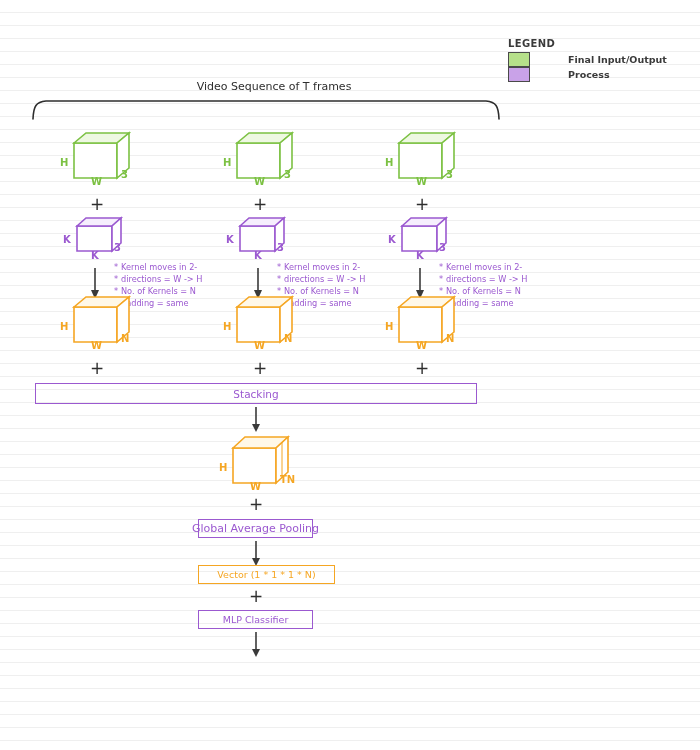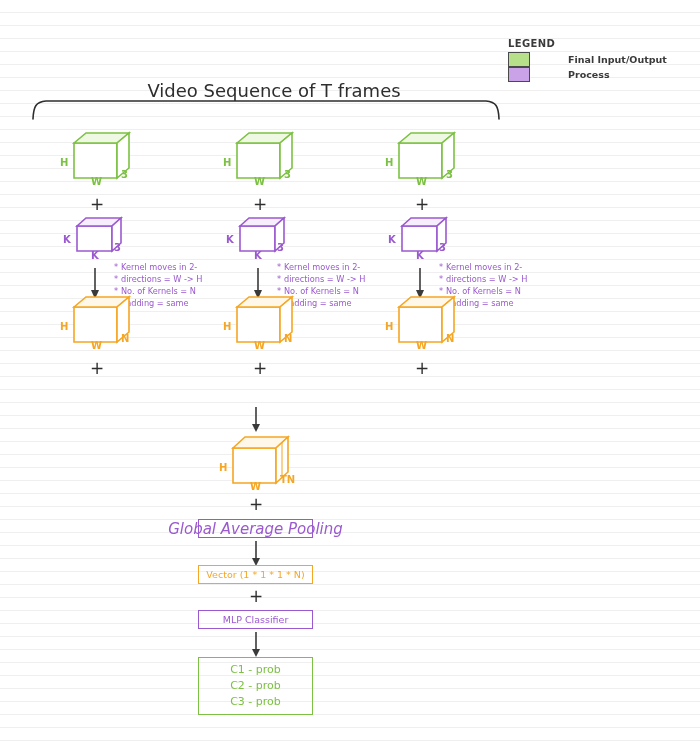--- a/index.html
+++ b/index.html
@@ -31,21 +31,21 @@
   #legend{left:508px;top:38px;width:186px;font-weight:bold;}
   #legend .ltitle{font-size:10px;color:#3a3a3a;letter-spacing:.4px;margin-bottom:3px;}
   #legend .lrow{display:flex;align-items:center;height:15px;margin-bottom:0px;gap:31px;}
   #legend .sw{width:22px;height:15px;border:1px solid #4a4a4a;box-sizing:border-box;margin-right:7px;flex:0 0 auto;}
   #legend .ltext{font-size:9.5px;color:#3a3a3a;white-space:nowrap;}
   .sw-green{background:#b6e08a;}
   .sw-purple{background:#c9a2e8;}
   .sw-yellow{background:#ffd84d;}
 
   
-  #seqtitle{left:0;top:80px;width:548px;text-align:center;font-size:18px;color:#2e2e2e;}
+  #seqtitle{left:0;top:80px;width:548px;text-align:center;font-size:11px;color:#2e2e2e;}
   #bracket{left:30px;top:98px;width:472px;height:22px;}
 
   
   .cube{position:absolute;}
   .cube svg{display:block;overflow:visible;}
   .clab{position:absolute;font-size:10px;font-weight:600;white-space:nowrap;}
 
   
   .plus{position:absolute;font-size:17px;color:#2e2e2e;line-height:1;font-weight:400;}
   .arrow{position:absolute;}
@@ -223,20 +223,23 @@
       <polygon points="14,22 57,22 57,57 14,57" fill="#ffffff" stroke="#f5a623" stroke-width="1.6"></polygon>
       <polygon points="14,22 26,12 69,12 57,22" fill="#fff8e8" stroke="#f5a623" stroke-width="1.6"></polygon>
       <polygon points="57,22 69,12 69,47 57,57" fill="#ffffff" stroke="#f5a623" stroke-width="1.6"></polygon>
     </svg>
     <div class="clab o" style="left:0px;top:36px;">H</div>
     <div class="clab o" style="left:31px;top:55px;">W</div>
     <div class="clab o" style="left:61px;top:48px;">N</div>
   </div>
   <div class="plus" style="left:415px;top:360px;">+</div>
 
+  <div class="box box-p" style="left:35px;top:383px;width:442px;height:21px;">
+    <span class="boxtxt">Stacking</span>
+  </div>
 
   <svg class="arrow" style="left:249px;top:407px;" width="14" height="26">
     <line x1="7" y1="0" x2="7" y2="19" stroke="#3a3a3a" stroke-width="1.6"></line>
     <polygon points="7,25 3,17 11,17" fill="#3a3a3a"></polygon>
   </svg>
 
   <div class="cube" style="left:219px;top:424px;">
     <svg width="90" height="70" viewBox="0 0 90 70">
       <polygon points="14,24 57,24 57,59 14,59" fill="#ffffff" stroke="#f5a623" stroke-width="1.6"></polygon>
       <polygon points="14,24 26,13 69,13 57,24" fill="#fff8e8" stroke="#f5a623" stroke-width="1.6"></polygon>
@@ -244,42 +247,37 @@
       <line x1="63" y1="18" x2="63" y2="54" stroke="#f5a623" stroke-width="1"></line>
     </svg>
     <div class="clab o" style="left:0px;top:38px;">H</div>
     <div class="clab o" style="left:31px;top:57px;">W</div>
     <div class="clab o" style="left:61px;top:50px;">TN</div>
   </div>
 
   <div class="plus" style="left:249px;top:496px;">+</div>
 
   <div class="box box-p" style="left:198px;top:519px;width:115px;height:19px;">
-    <span class="boxtxt" style="font-size:15px;font-style:italic;">Global Average Pooling</span>
+    <span class="boxtxt" style="font-size:11px;">Global Average Pooling</span>
   </div>
 
   <svg class="arrow" style="left:249px;top:541px;" width="14" height="26">
     <line x1="7" y1="0" x2="7" y2="19" stroke="#3a3a3a" stroke-width="1.6"></line>
     <polygon points="7,25 3,17 11,17" fill="#3a3a3a"></polygon>
   </svg>
 
-  <div class="box box-o" style="left:198px;top:565px;width:115px;height:19px;">
+  <div class="box box-o" style="left:198px;top:565px;width:137px;height:19px;">
     <span class="boxtxt" style="font-size:9.5px;">Vector (1 * 1 * 1 * N)</span>
   </div>
 
   <div class="plus" style="left:249px;top:588px;">+</div>
 
   <div class="box box-p" style="left:198px;top:610px;width:115px;height:19px;">
     <span class="boxtxt" style="font-size:9.5px;">MLP Classifier</span>
   </div>
 
   <svg class="arrow" style="left:249px;top:632px;" width="14" height="26">
     <line x1="7" y1="0" x2="7" y2="19" stroke="#3a3a3a" stroke-width="1.6"></line>
     <polygon points="7,25 3,17 11,17" fill="#3a3a3a"></polygon>
   </svg>
 
-  <div class="box box-g" style="left:198px;top:657px;width:115px;height:58px;flex-direction:column;">
-    <div class="outtxt">C1 - prob</div>
-    <div class="outtxt">C2 - prob</div>
-    <div class="outtxt">C3 - prob</div>
-  </div>
 
 </div>
 
 </body></html>

